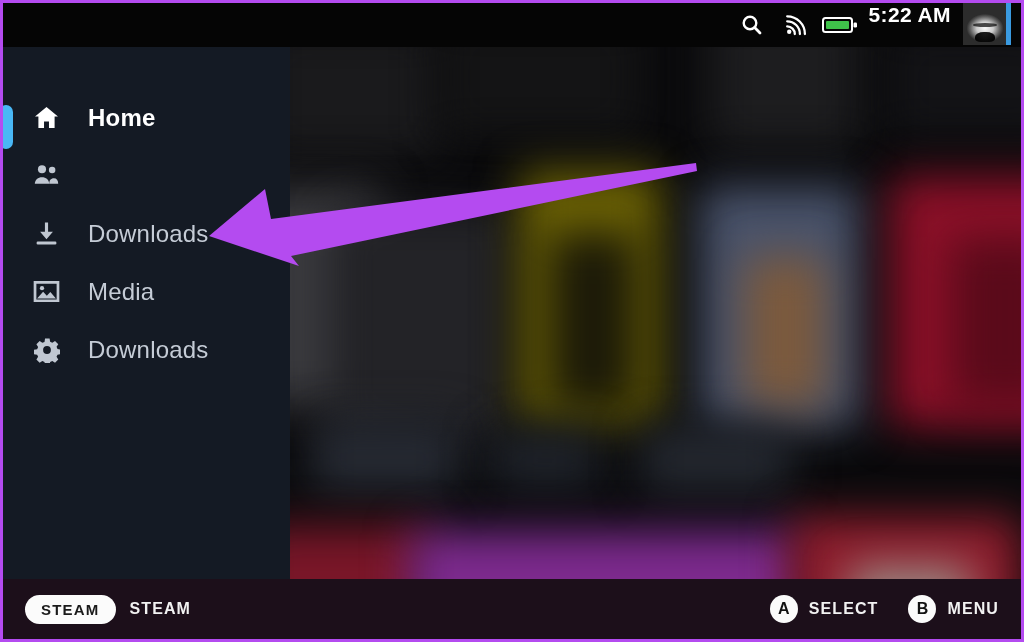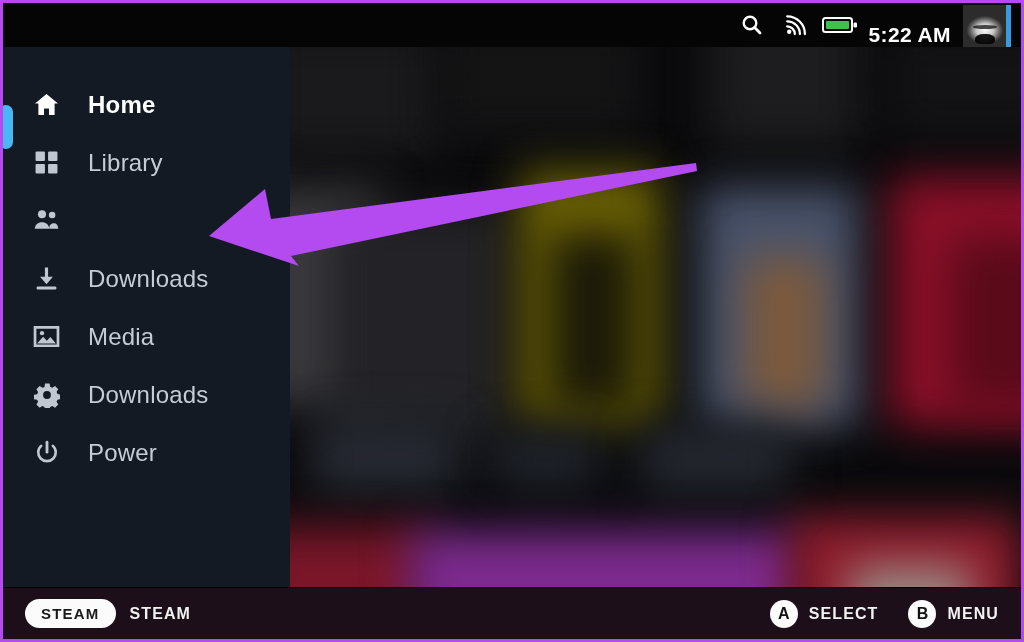--- a/index.html
+++ b/index.html
@@ -15,21 +15,21 @@
   
   #bg {
     position:absolute; left:287px; top:44px; right:0; bottom:52px;
     background:#0a0a0c; overflow:hidden;
   }
   .blob { position:absolute; filter:blur(22px); border-radius:6px; }
 
   
   #topbar {
     position:absolute; left:0; top:0; width:100%; height:44px;
-    background:#050505; display:flex; align-items:flex-end;
+    background:#050505; display:flex; align-items:flex-start;
     justify-content:flex-end; padding-right:10px; gap:0;
   }
   .tb-icon { display:flex; align-items:center; justify-content:center;
              width:44px; height:44px; }
   #clock { color:#fff; font-size:21px; font-weight:bold; letter-spacing:.4px;
            margin:0 12px 0 6px; }
   #avatar { width:48px; height:42px; position:relative; overflow:hidden;
             background:#2a2a2a; }
   #avatar .photo { position:absolute; inset:0 4px 0 0;
       background:
@@ -45,21 +45,21 @@
       border-radius:46% 46% 30% 30%; }
   #avatar .bluebar { position:absolute; right:0; top:0; width:5px; height:100%;
       background:#3a9ae0; }
 
   
   #sidebar {
     position:absolute; left:0; top:44px; width:287px; bottom:52px;
     background:#141a24; padding-top:44px;
   }
   .nav-item {
-    position:relative; height:53px; display:flex; 
+    position:relative; height:53px; display:flex; align-items:center;
     padding-left:30px; gap:28px; margin-bottom:5px;
   }
   .nav-item.selected { background:#2a2f3a; }
   .nav-ico { width:27px; height:27px; display:flex; align-items:center;
              justify-content:center; flex:0 0 27px; }
   .nav-ico svg { display:block; }
   .nav-label { font-size:24px; letter-spacing:.2px; }
   .nav-item.focus .nav-label { color:#ffffff; font-weight:bold; }
   .nav-item.focus .nav-ico svg { fill:#ffffff; }
   .nav-item.selected .nav-label { color:#ffffff; font-weight:bold; }
@@ -68,21 +68,21 @@
   .nav-item.dim .nav-ico svg { fill:#c0c7d1; }
 
   
   #focus-pill {
     position:absolute; left:-4px; top:58px; width:14px; height:44px;
     background:#49b7f5; border-radius:8px;
   }
 
   
   #bottombar {
-    position:absolute; left:0; bottom:0; width:100%; height:51px;
+    position:absolute; left:0; bottom:0; width:100%; height:60px;
     background:#1c0f1a; display:flex; align-items:center;
     padding:0 22px; color:#fff;
   }
   #bb-left { display:flex; align-items:center; gap:14px; }
   #bb-right { margin-left:auto; display:flex; align-items:center; gap:30px; }
   .pill {
     background:#fbfbfb; color:#1a1a1a; border-radius:20px;
     padding:6px 16px; font-size:15px; font-weight:bold; letter-spacing:1.2px;
   }
   .bb-text { font-size:16px; font-weight:bold; letter-spacing:1.1px; color:#f2f2f2; }
@@ -167,31 +167,20 @@
 
     <div class="nav-item focus">
       <span class="nav-ico">
         <svg width="27" height="27" viewBox="0 0 24 24">
             <path d="M12 2.6 1.8 11.1h3v10.3h5.0v-5.8h4.4v5.8h5.0V11.1h3z"></path>
           </svg>
       </span>
       <span class="nav-label">Home</span>
     </div>
 
-    <div class="nav-item dim">
-      <span class="nav-ico">
-        <svg width="25" height="25" viewBox="0 0 24 24">
-          <rect x="1.5" y="1.5" width="9" height="9" rx="1"></rect>
-          <rect x="13.5" y="1.5" width="9" height="9" rx="1"></rect>
-          <rect x="1.5" y="13.5" width="9" height="9" rx="1"></rect>
-          <rect x="13.5" y="13.5" width="9" height="9" rx="1"></rect>
-        </svg>
-      </span>
-      <span class="nav-label">Library</span>
-    </div>
 
 
     <div class="nav-item dim">
       <span class="nav-ico">
         <svg width="27" height="27" viewBox="0 0 24 24">
           <circle cx="8" cy="6.4" r="3.6"></circle>
           <circle cx="17" cy="7.2" r="2.9"></circle>
           <path d="M1.6 19.4c0-3.6 2.9-5.9 6.4-5.9s6.4 2.3 6.4 5.9z"></path>
           <path d="M14.4 19.4c0-3.0 1.3-5.0 4.2-5.0 2.4 0 3.8 1.7 3.8 5.0z"></path>
         </svg>
@@ -222,29 +211,20 @@
     <div class="nav-item dim">
       <span class="nav-ico">
         <svg width="26" height="26" viewBox="0 0 24 24">
           <path d="M9.9 1.4h4.2l.5 2.9 2.0.9 2.5-1.6 3.0 3.0-1.6 2.5.9 2.0 2.9.5v4.2l-2.9.5-.9 2.0 1.6 2.5-3.0 3.0-2.5-1.6-2.0.9-.5 2.9H9.9l-.5-2.9-2.0-.9-2.5 1.6-3.0-3.0 1.6-2.5-.9-2.0L-.3 16.0v-4.2l2.9-.5.9-2.0L1.9 6.8l3.0-3.0 2.5 1.6 2.0-.9z" transform="translate(0.3,0)"></path>
           <circle cx="12" cy="12" r="3.6" fill="#141a24"></circle>
         </svg>
       </span>
       <span class="nav-label">Downloads</span>
     </div>
 
-    <div class="nav-item dim">
-      <span class="nav-ico">
-        <svg width="26" height="26" viewBox="0 0 24 24">
-          <path d="M12 2.0v9.2" fill="none" stroke="#c0c7d1" stroke-width="2.6" stroke-linecap="round"></path>
-          <path d="M6.6 5.4a8.1 8.1 0 1 0 10.8 0" fill="none" stroke="#c0c7d1" stroke-width="2.4" stroke-linecap="round"></path>
-        </svg>
-      </span>
-      <span class="nav-label">Power</span>
-    </div>
   </div>
 
   <div id="bottombar">
     <div id="bb-left">
       <span class="pill">STEAM</span>
       <span class="bb-text">STEAM</span>
     </div>
     <div id="bb-right">
       <span class="btn-group">
         <span class="btn-circle">A</span>

